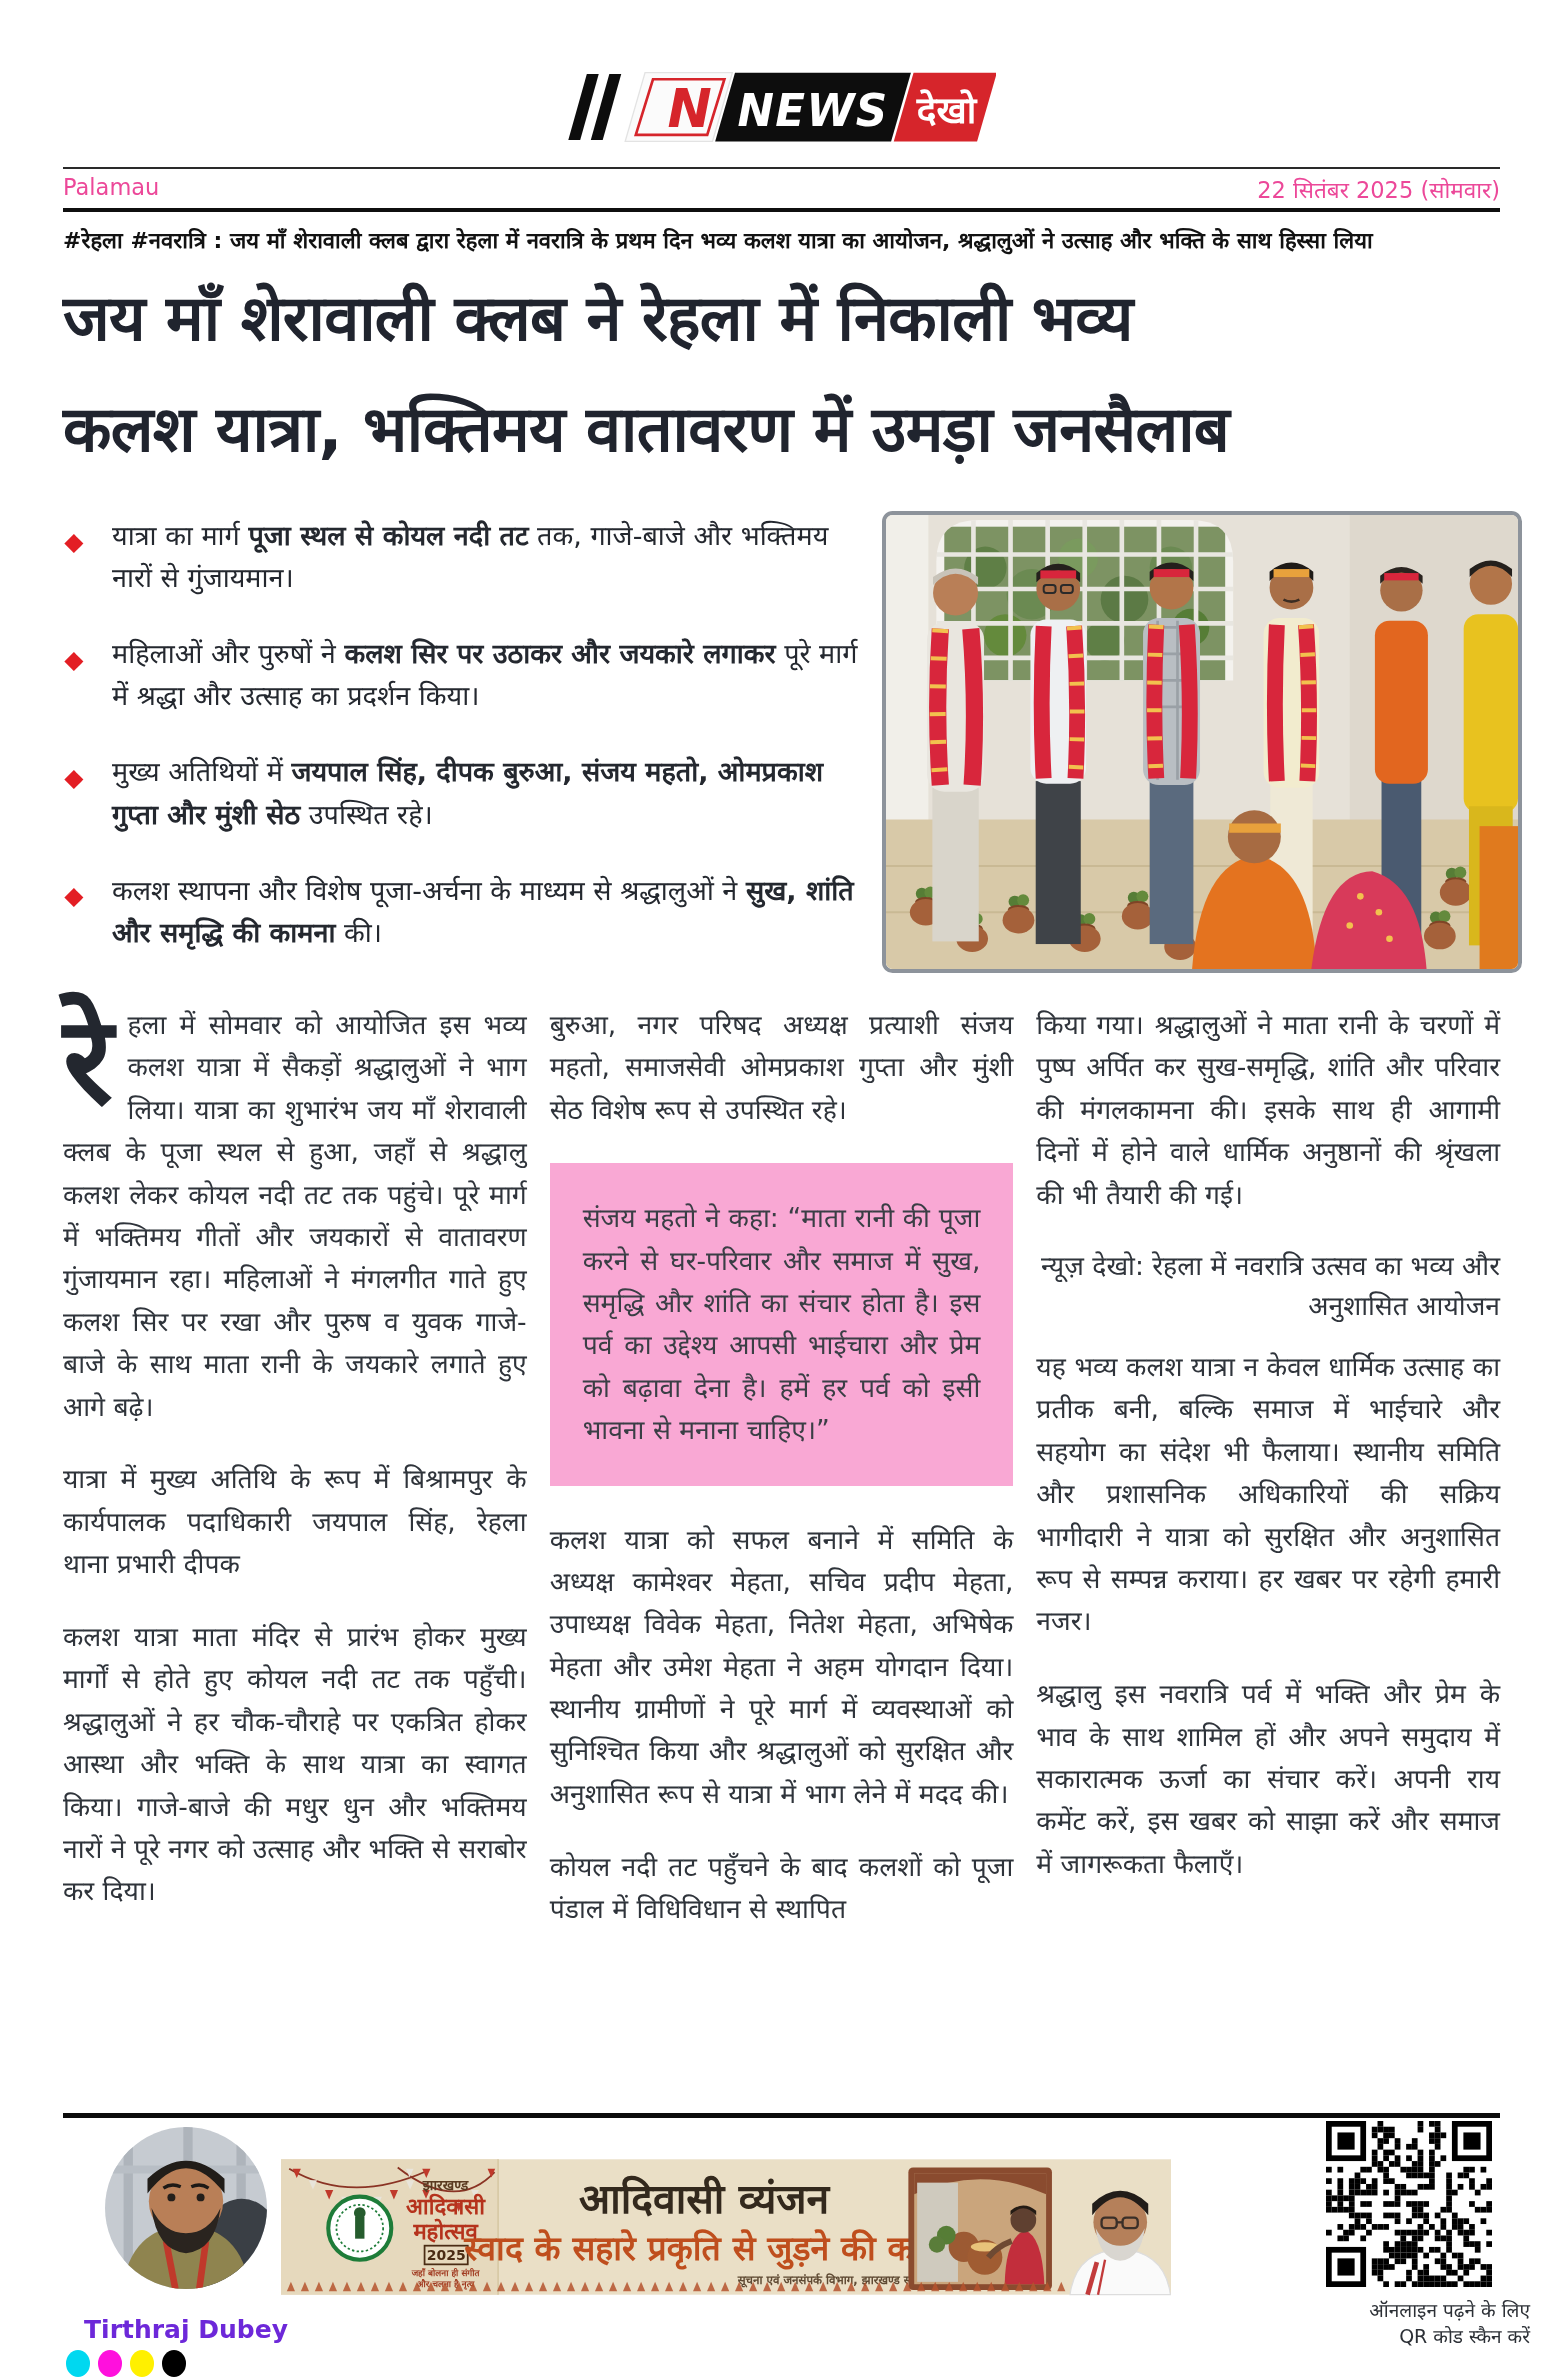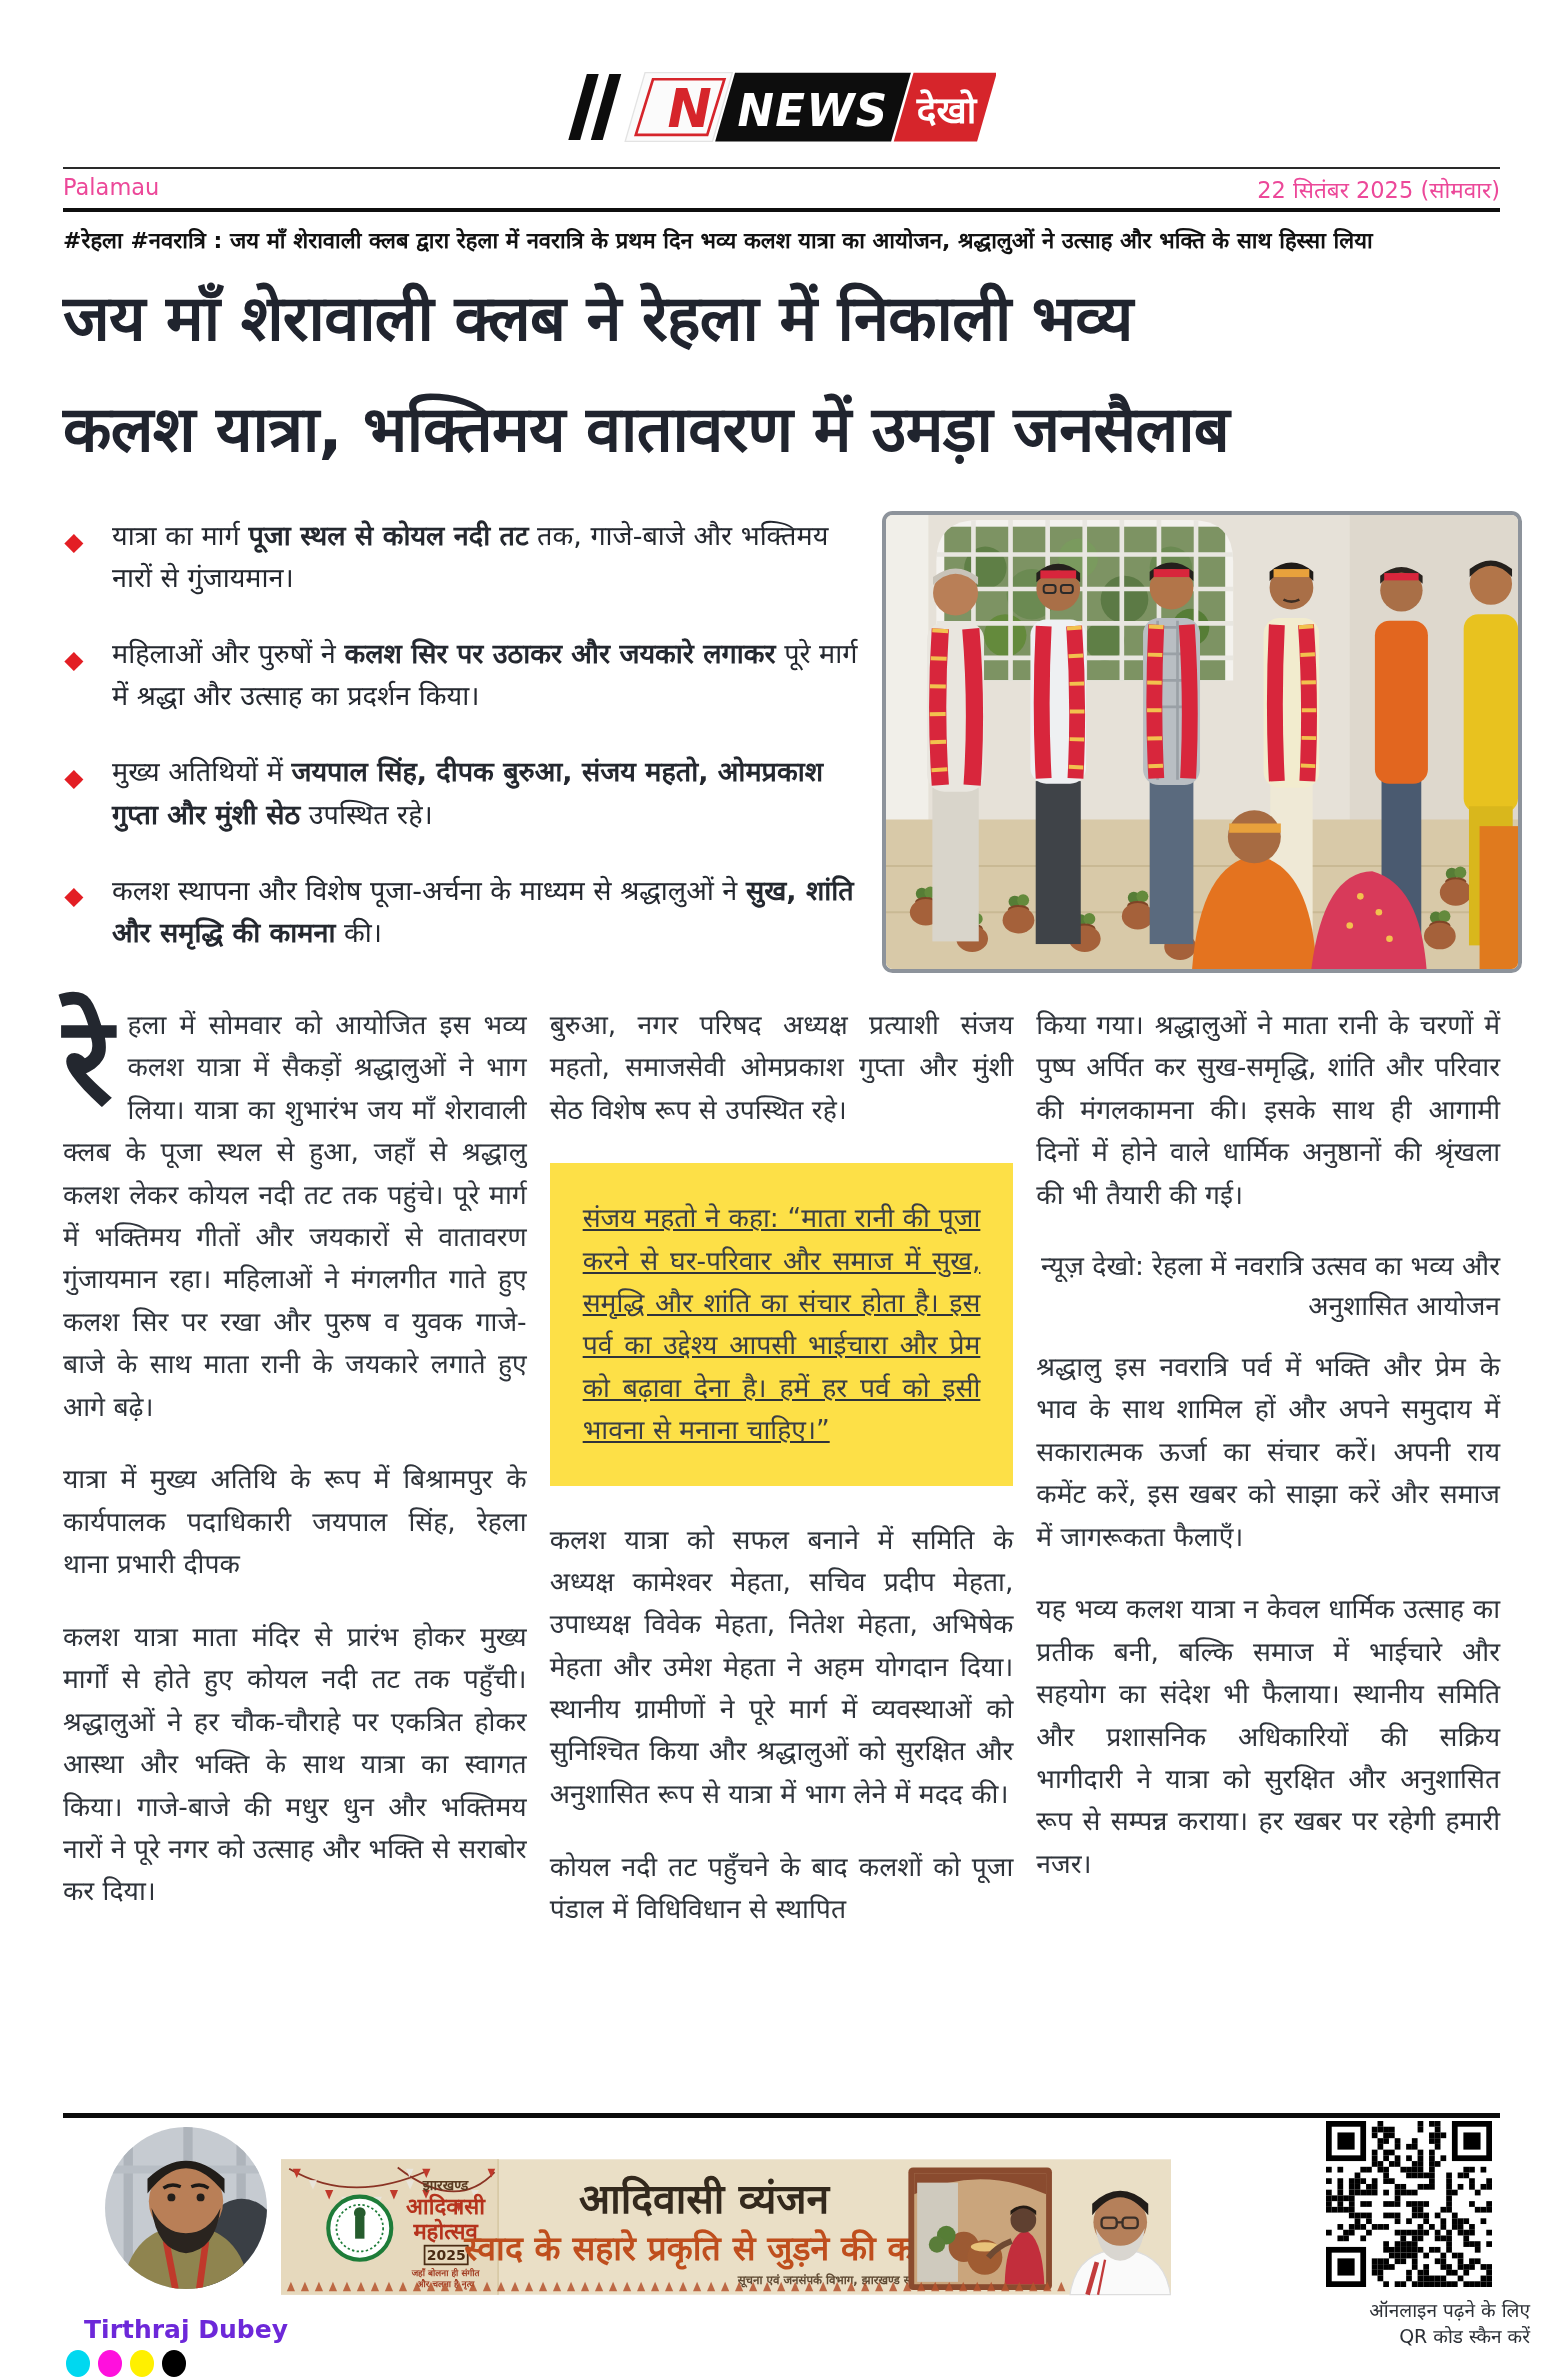--- a/index.html
+++ b/index.html
@@ -21,21 +21,21 @@
   .bullet b{font-weight:700;}
   .photo-frame{position:absolute;top:511px;left:882px;width:632px;height:454px;border:4px solid #8d939b;
                border-radius:10.6px;overflow:hidden;background:#e6e1d8;}
   .photo-frame svg{display:block;width:100%;height:100%;}
   
   .article{position:absolute;top:1004px;left:63px;width:1437px;display:flex;gap:23px;}
   .col{width:464px;}
   .para{margin:0 0 30.5px;font-size:26.5px;line-height:1.6;text-align:justify;color:#2f343b;}
   .subhead{margin:0 0 20px;font-size:26.5px;line-height:1.5;text-align:right;color:#2f343b;}
   .dropcap{float:left;font-size:122px;line-height:98px;font-weight:700;color:#23272f;padding:8px 14.6px 0 0;}
-  .quote-box{background:#fde047;padding:34px 33px;margin:32px 0 33px;text-decoration:underline;}
+  .quote-box{background:#f9a8d4;padding:34px 33px;margin:32px 0 33px;}
   .quote-box .para{margin:0;color:#3a3e45;}
   
   .foot-rule{position:absolute;top:2113px;left:63px;width:1437px;height:4.6px;background:#0c0c0c;}
   .author-photo{position:absolute;top:2127px;left:105px;width:162px;height:162px;border-radius:50%;overflow:hidden;}
   .author-name{position:absolute;top:2315px;left:63px;width:246px;text-align:center;
                font-size:25px;font-weight:700;color:#6d28d9;}
   .cmyk{position:absolute;top:2350px;left:66px;display:flex;gap:8px;}
   .cmyk span{width:24px;height:26.5px;border-radius:50%;display:inline-block;}
   .banner{position:absolute;top:2150px;left:281px;width:890px;height:154px;}
   .banner svg{display:block;width:100%;height:100%;}
@@ -217,22 +217,22 @@
         <p class="para">बुरुआ, नगर परिषद अध्यक्ष प्रत्याशी संजय महतो, समाजसेवी ओमप्रकाश गुप्ता और मुंशी सेठ विशेष रूप से उपस्थित रहे।</p>
         <div class="quote-box">
           <p class="para">संजय महतो ने कहा: “माता रानी की पूजा करने से घर-परिवार और समाज में सुख, समृद्धि और शांति का संचार होता है। इस पर्व का उद्देश्य आपसी भाईचारा और प्रेम को बढ़ावा देना है। हमें हर पर्व को इसी भावना से मनाना चाहिए।”</p>
         </div>
         <p class="para">कलश यात्रा को सफल बनाने में समिति के अध्यक्ष कामेश्वर मेहता, सचिव प्रदीप मेहता, उपाध्यक्ष विवेक मेहता, नितेश मेहता, अभिषेक मेहता और उमेश मेहता ने अहम योगदान दिया। स्थानीय ग्रामीणों ने पूरे मार्ग में व्यवस्थाओं को सुनिश्चित किया और श्रद्धालुओं को सुरक्षित और अनुशासित रूप से यात्रा में भाग लेने में मदद की।</p>
         <p class="para">कोयल नदी तट पहुँचने के बाद कलशों को पूजा पंडाल में विधिविधान से स्थापित</p>
       </div>
     <div class="col">
         <p class="para">किया गया। श्रद्धालुओं ने माता रानी के चरणों में पुष्प अर्पित कर सुख-समृद्धि, शांति और परिवार की मंगलकामना की। इसके साथ ही आगामी दिनों में होने वाले धार्मिक अनुष्ठानों की श्रृंखला की भी तैयारी की गई।</p>
         <p class="subhead">न्यूज़ देखो: रेहला में नवरात्रि उत्सव का भव्य और अनुशासित आयोजन</p>
+        <p class="para">यह भव्य कलश यात्रा न केवल धार्मिक उत्साह का प्रतीक बनी, बल्कि समाज में भाईचारे और सहयोग का संदेश भी फैलाया। स्थानीय समिति और प्रशासनिक अधिकारियों की सक्रिय भागीदारी ने यात्रा को सुरक्षित और अनुशासित रूप से सम्पन्न कराया। हर खबर पर रहेगी हमारी नजर।</p>
         <p class="para">श्रद्धालु इस नवरात्रि पर्व में भक्ति और प्रेम के भाव के साथ शामिल हों और अपने समुदाय में सकारात्मक ऊर्जा का संचार करें। अपनी राय कमेंट करें, इस खबर को साझा करें और समाज में जागरूकता फैलाएँ।</p>
-        <p class="para">यह भव्य कलश यात्रा न केवल धार्मिक उत्साह का प्रतीक बनी, बल्कि समाज में भाईचारे और सहयोग का संदेश भी फैलाया। स्थानीय समिति और प्रशासनिक अधिकारियों की सक्रिय भागीदारी ने यात्रा को सुरक्षित और अनुशासित रूप से सम्पन्न कराया। हर खबर पर रहेगी हमारी नजर।</p>
       </div>
   </div>
 
   <div class="foot-rule"></div>
 
   <div class="author-photo">
     <svg viewBox="0 0 244 244">
       <rect width="244" height="244" fill="#c6cbd1"></rect>
       <rect x="28" width="14" height="244" fill="#aeb4bb"></rect>
         <rect x="118" width="14" height="244" fill="#aeb4bb"></rect>

